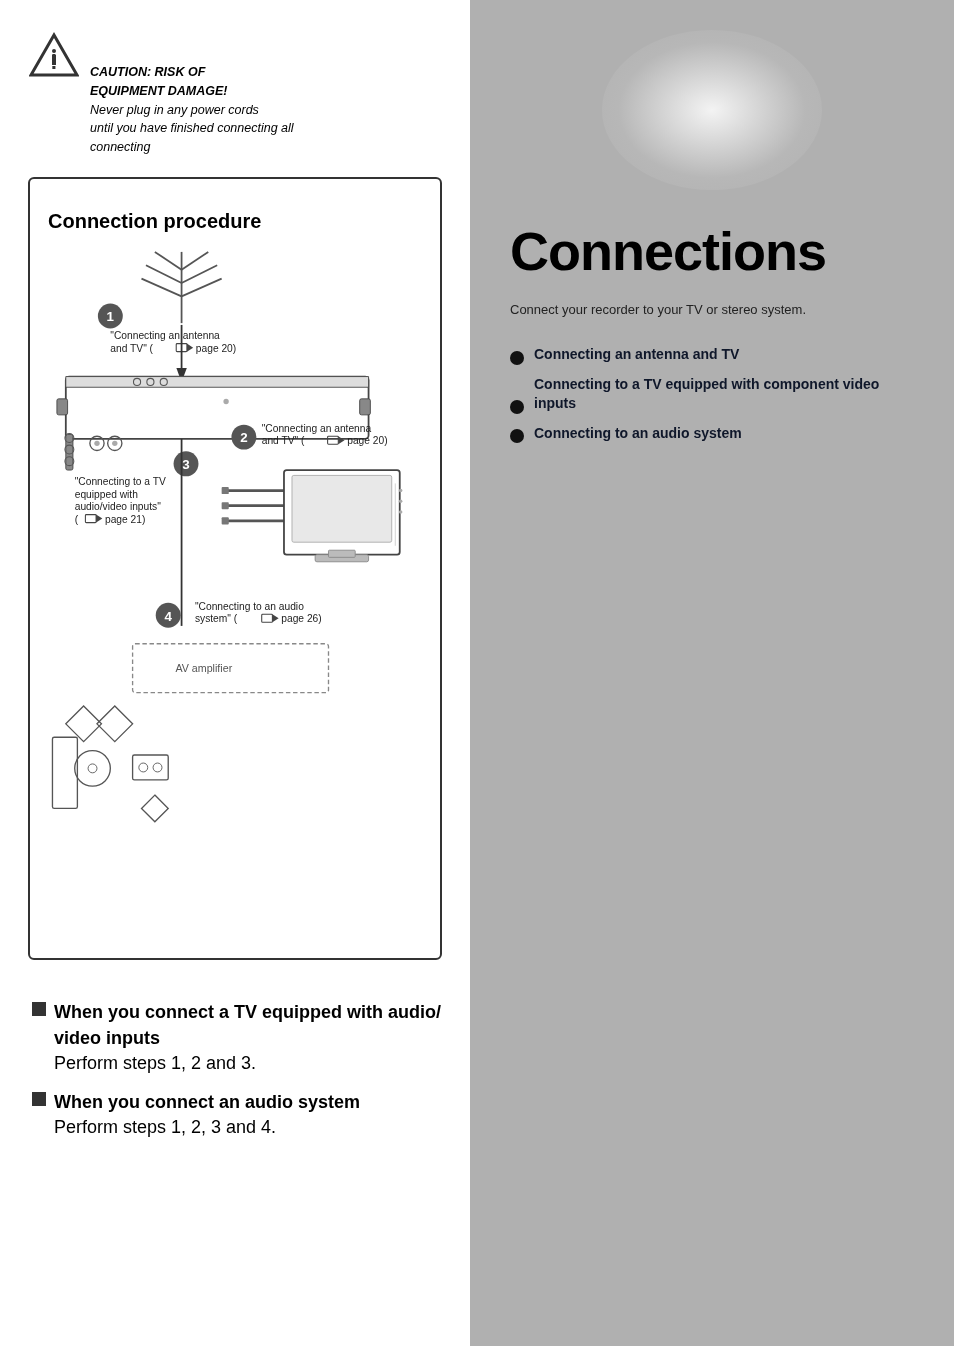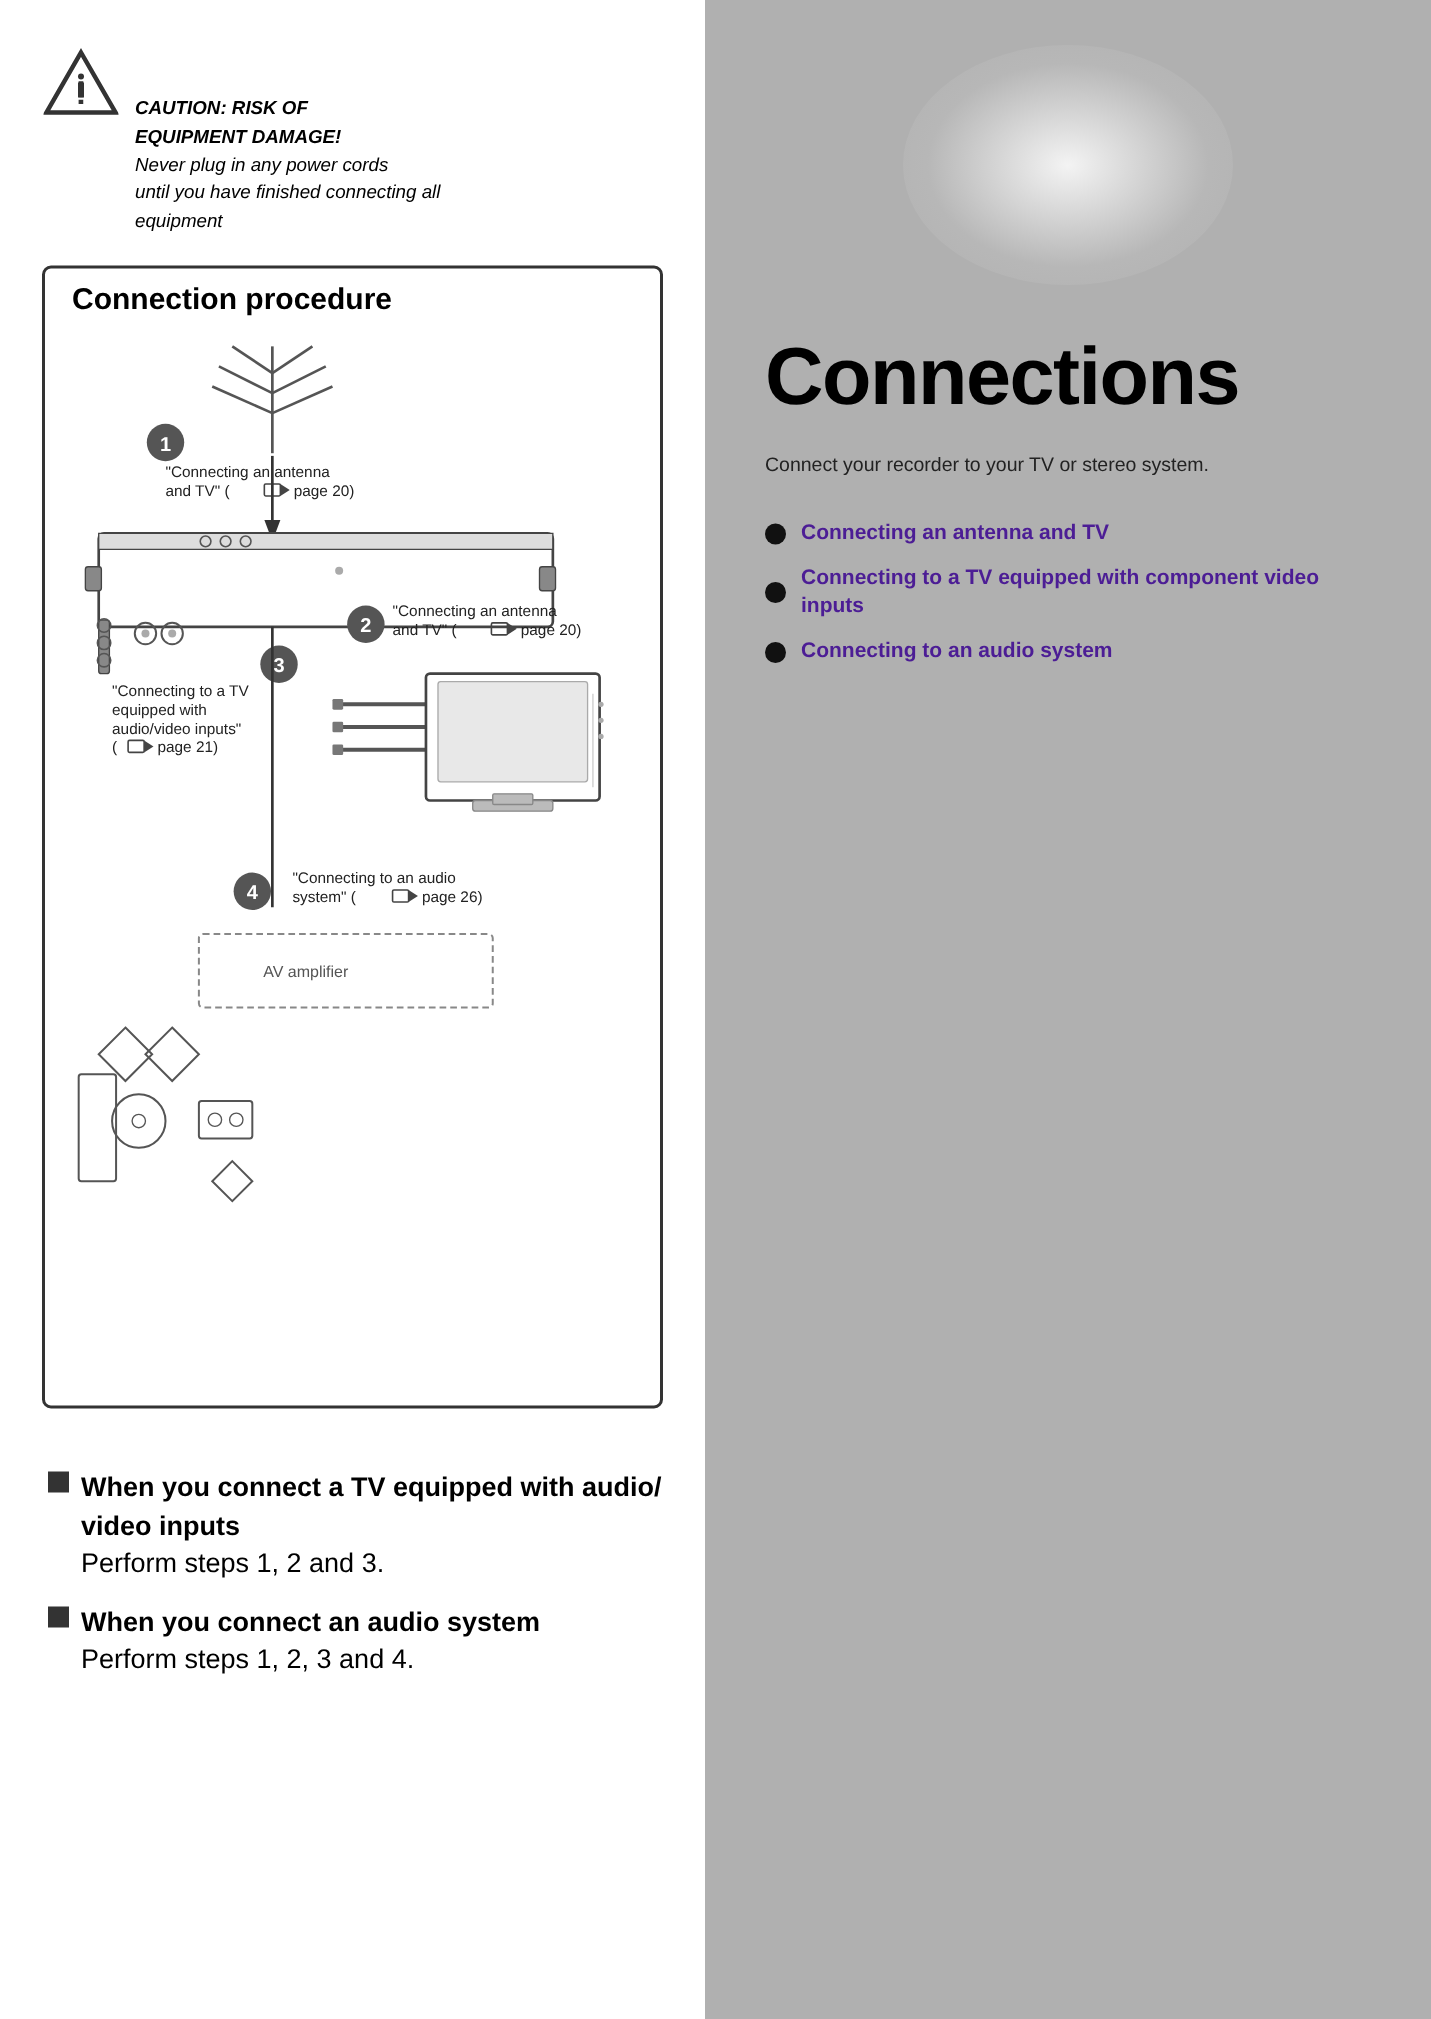--- a/index.html
+++ b/index.html
@@ -63,20 +63,21 @@
     .connection-procedure-box {
       border: 2px solid #333;
       border-radius: 6px;
       padding: 10px 18px 18px 18px;
       margin-bottom: 18px;
     }
     .connection-procedure-title {
       font-size: 20px;
       font-weight: bold;
       margin-bottom: 10px;
+      margin-top: 21px;
     }
 
     
     .steps-bottom {
       display: flex;
       flex-direction: column;
       gap: 8px;
       margin-top: 22px;
       padding-left: 4px;
     }
@@ -126,25 +127,25 @@
     }
     .connections-list {
       list-style: none;
       padding: 0;
       display: flex;
       flex-direction: column;
       gap: 10px;
     }
     .connections-list li {
       display: flex;
-      align-items: center;
+      align-items: flex-end;
       gap: 10px;
       font-size: 14px;
       font-weight: bold;
-      color: #4c1d95;
+      color: #0f172a;
       line-height: 1.4;
     }
     .bullet-circle {
       width: 14px;
       height: 14px;
       border-radius: 50%;
       background: #111;
       flex-shrink: 0;
       margin-top: 2px;
     }
@@ -179,21 +180,21 @@
         <text x="25" y="38" text-anchor="middle" font-size="22" font-weight="bold" fill="#333">!</text>
         <circle cx="25" cy="20" r="2" fill="#333"></circle>
         <rect x="23" y="24" width="4" height="10" fill="#333"></rect>
       </svg>
     </div>
     <div class="caution-text">
       <span class="bold-italic">CAUTION: RISK OF</span><br>
       <span class="bold-italic">EQUIPMENT DAMAGE!</span><br>
       <span class="italic">Never plug in any power cords</span><br>
       <span class="italic">until you have finished connecting all</span><br>
-      <span class="italic">equipment</span>
+      <span class="italic">connecting</span>
     </div>
   </div>
 
   <div class="connection-procedure-box">
     <div class="connection-procedure-title">Connection procedure</div>
 
     
     <svg class="diagram-svg" viewBox="0 0 420 780" xmlns="http://www.w3.org/2000/svg">
 
       <line x1="150" y1="10" x2="150" y2="90" stroke="#555" stroke-width="2"></line>

